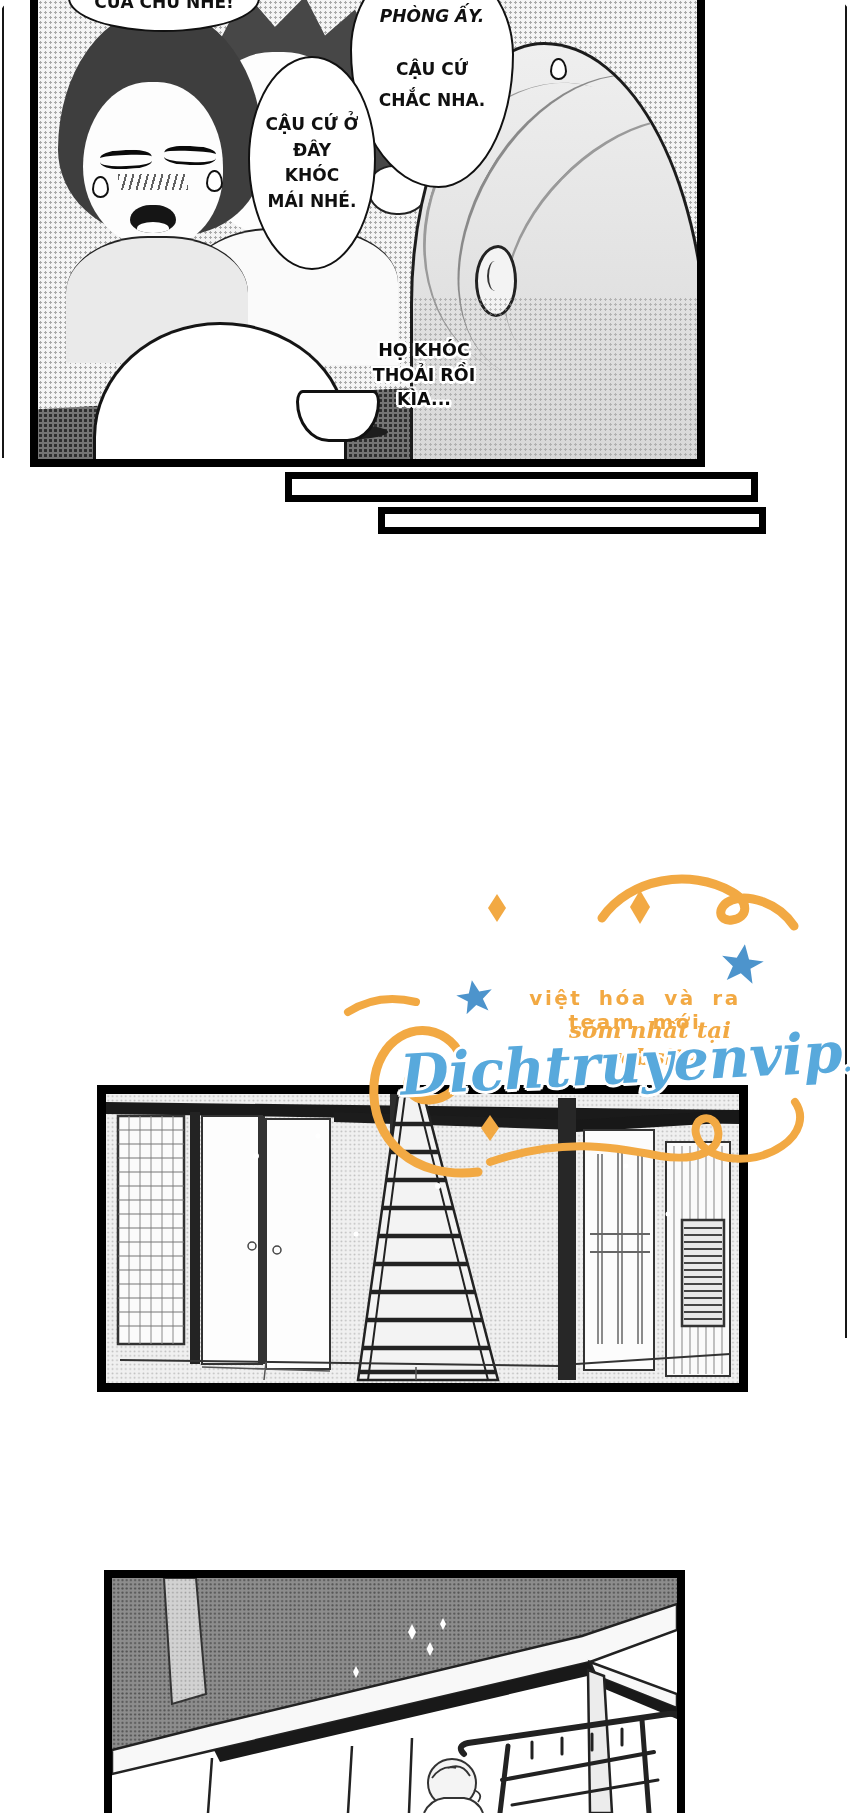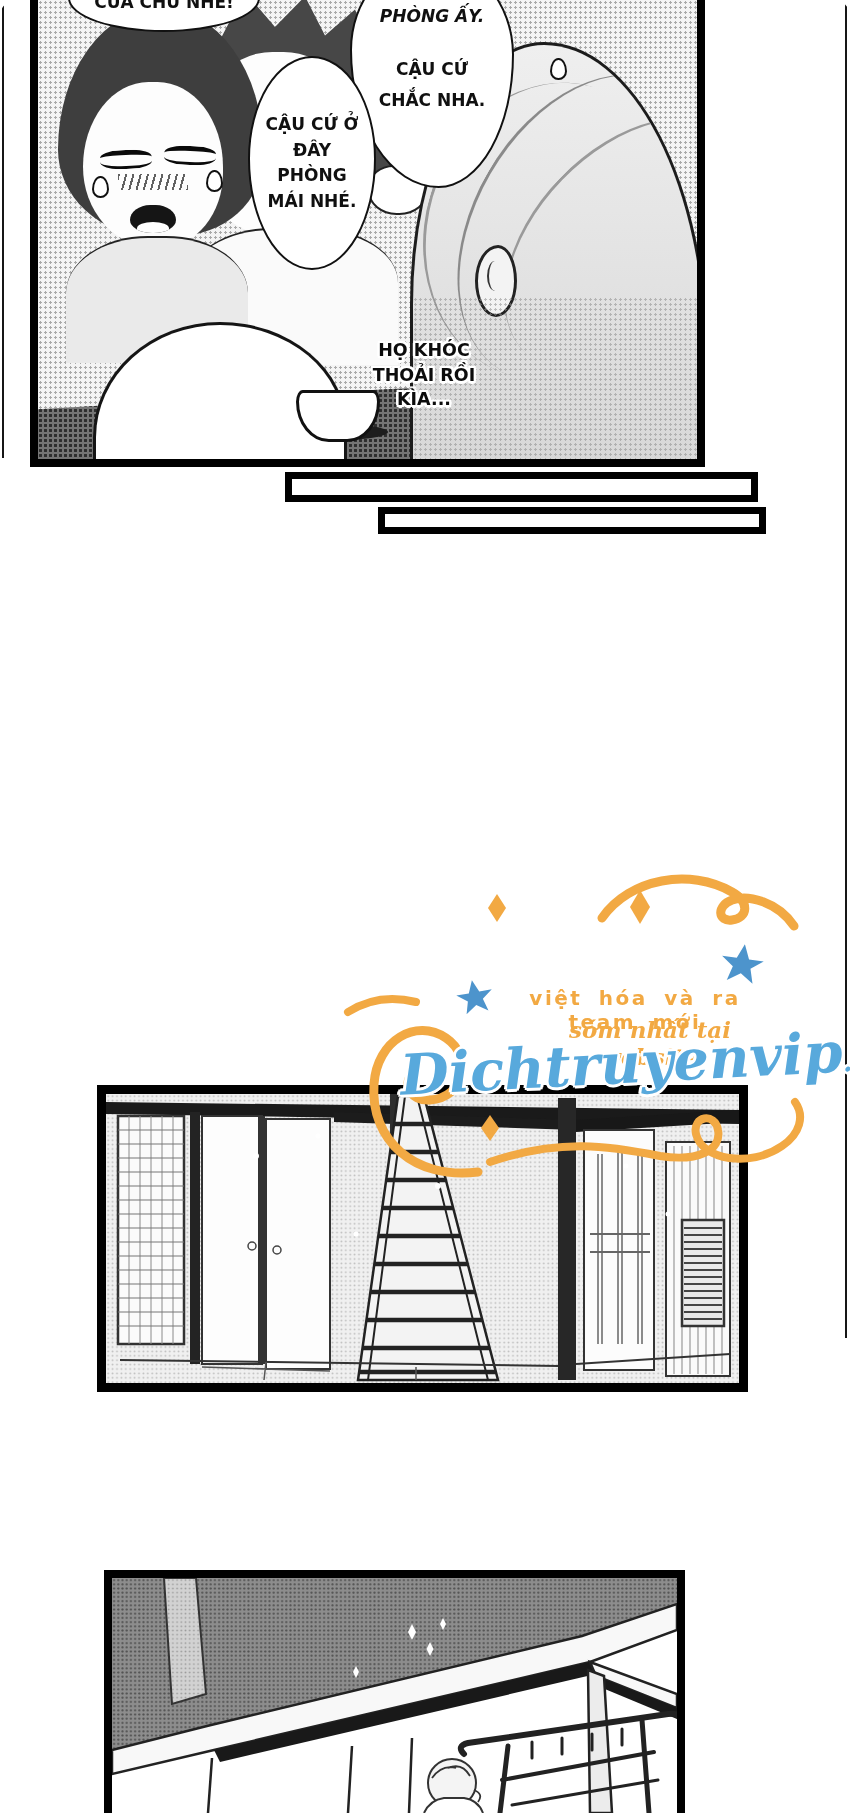--- a/index.html
+++ b/index.html
@@ -117,21 +117,21 @@
       <div class="btext" style="position:absolute;left:0;top:26px;width:100%;font-size:17px;">CỦA CHÚ NHÉ!</div>
     </div>
 
     <div class="abs bubble" style="left:312px;top:-42px;width:160px;height:226px;border-radius:48% 52% 46% 54%/40% 42% 58% 60%;">
       <div class="btext" style="position:absolute;left:0;top:46px;width:100%;font-size:17px;font-style:italic;">PHÒNG ẤY.</div>
       <div class="btext" style="position:absolute;left:20px;top:94px;width:120px;font-size:17px;line-height:1.85;">CẬU CỨ CHẮC NHA.</div>
     </div>
 
     <div class="abs bubble" style="left:210px;top:56px;width:124px;height:210px;border-radius:50% 50% 50% 50%/48% 48% 52% 52%;
          display:flex;align-items:center;justify-content:center;">
-      <div class="btext" style="width:96px;font-size:17px;line-height:1.5;">CẬU CỨ Ở ĐÂY PHÒNG MÁI NHÉ.</div>
+      <div class="btext" style="width:96px;font-size:17px;line-height:1.5;">CẬU CỨ Ở ĐÂY KHÓC MÁI NHÉ.</div>
     </div>
 
 
     <div id="float-text" class="abs" style="left:330px;top:338px;width:112px;">HỌ KHÓC THOẢI RỒI KÌA...</div>
   </div>
 
   <div class="bar" style="left:285px;top:472px;width:473px;height:30px;"></div>
   <div class="bar" style="left:378px;top:507px;width:388px;height:27px;"></div>
 
   <div id="panelB">

